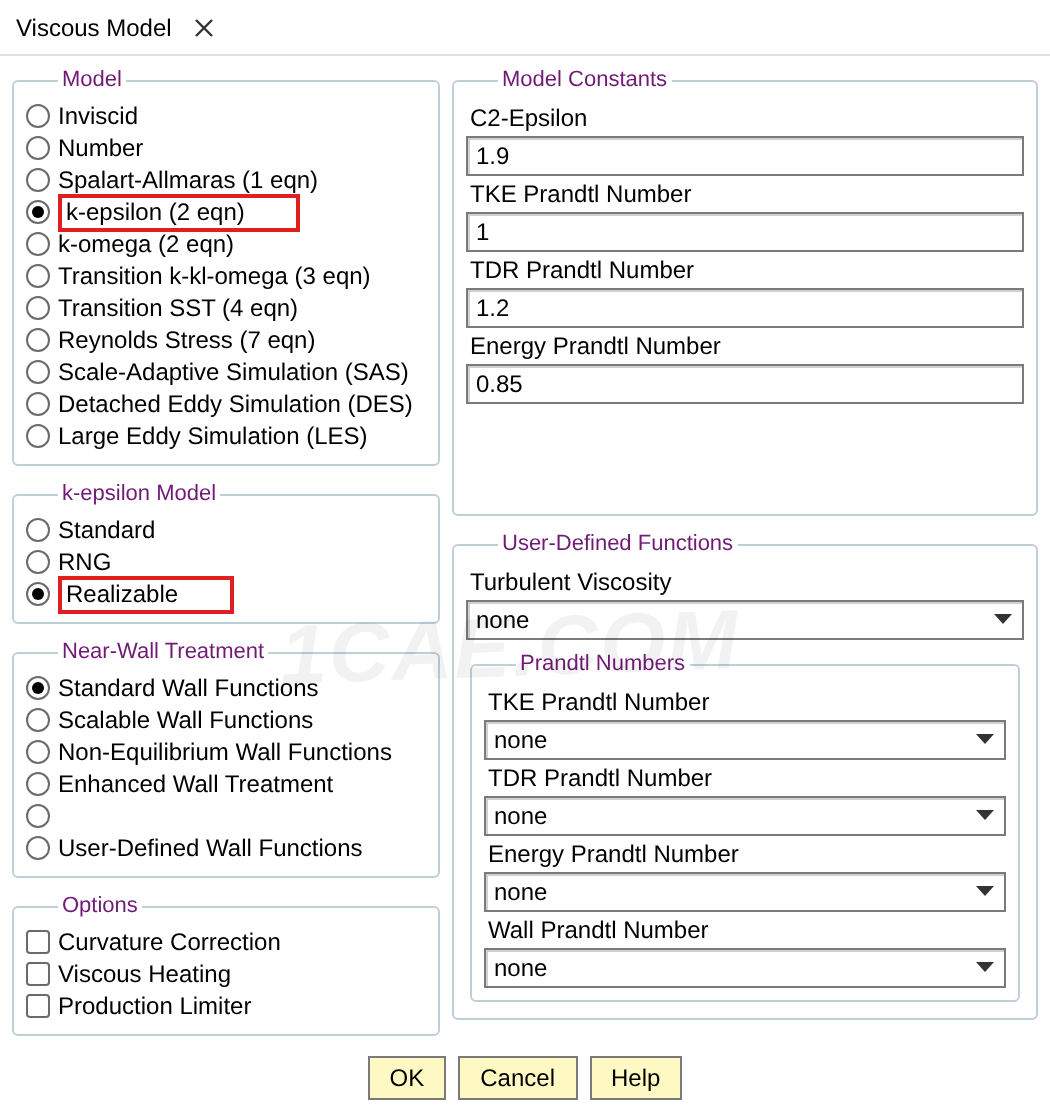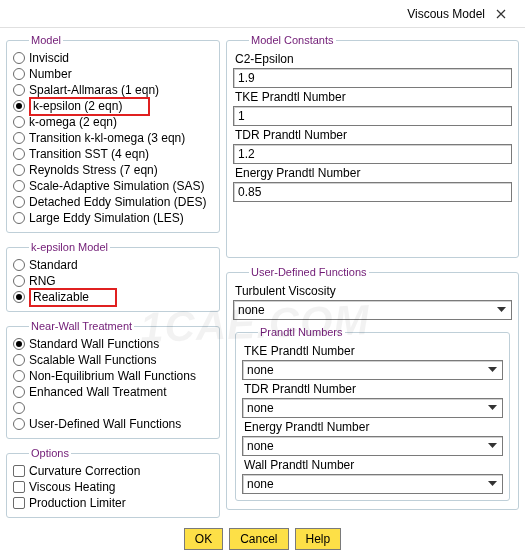--- a/index.html
+++ b/index.html
@@ -11,21 +11,21 @@
     color: #000;
     width: 525px;
   }
   .titlebar {
     height: 28px;
     background: #fff;
     border-bottom: 1px solid #e0e0e0;
     display: flex;
     align-items: center;
     padding: 0 8px;
-    justify-content: flex-end;
+    justify-content: flex-start;
   }
   .titlebar .title { font-size: 12px; }
   .titlebar .close {
     width: 32px; height: 22px;
     display: flex; align-items: center; justify-content: center;
     cursor: pointer;
   }
   .content {
     padding: 4px 6px 0 6px;
     display: grid;
@@ -111,21 +111,21 @@
     display: flex;
     gap: 6px;
     justify-content: center;
     padding: 4px 0 6px 0;
     grid-column: 1 / -1;
   }
   button.btn {
     height: 22px;
     padding: 0 10px;
     border: 1px solid #7a7a7a;
-    background: #fde047;
+    background: #fef9c3;
     font-family: inherit;
     font-size: 12px;
     cursor: pointer;
   }
   .watermark {
     position: absolute;
     left: 140px; top: 300px;
     font-size: 42px;
     color: rgba(0,0,0,0.05);
     letter-spacing: 1px;

